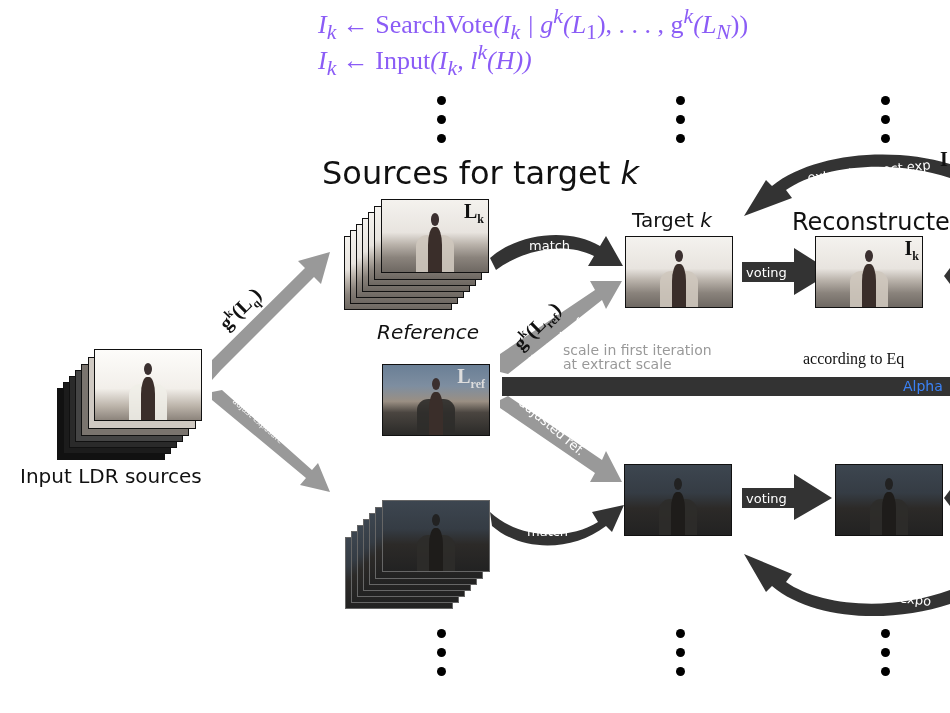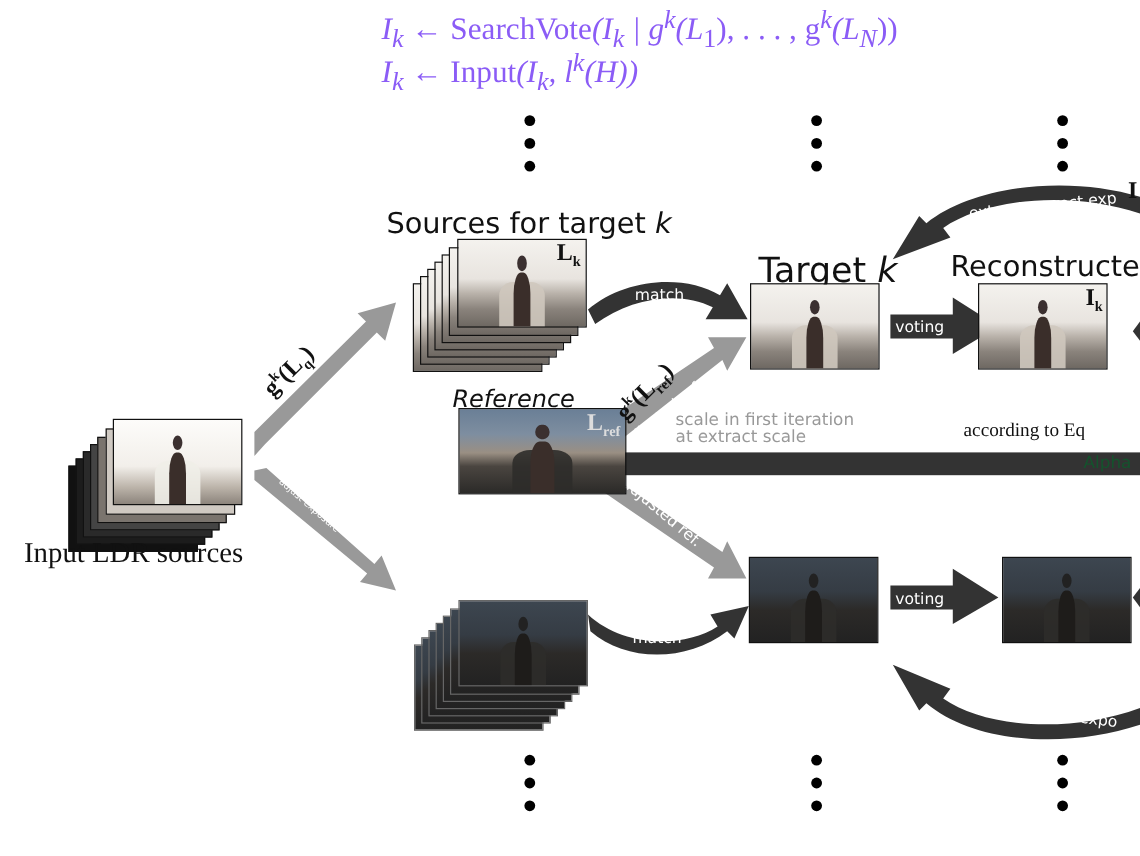--- a/index.html
+++ b/index.html
@@ -110,76 +110,76 @@
   <div class="photo dark" style="left:69px;top:376px;width:106px;height:70px;background:#2a2a2a;"></div>
   <div class="photo dark" style="left:75px;top:370px;width:106px;height:70px;background:#444;"></div>
   <div class="photo bright" style="left:81px;top:364px;width:106px;height:70px;background:#7a746e;"></div>
   <div class="photo bright" style="left:88px;top:357px;width:106px;height:70px;background:#cfc9c2;"></div>
   <div class="photo bright" style="left:94px;top:349px;width:106px;height:70px;background:linear-gradient(180deg,#fdfcfa 0%,#f2efea 55%,#bcb4aa 80%,#8c847c 100%);">
     <div class="coat" style="background:#f0eee8;"></div>
       <div class="person" style="width:14%;left:43%;"></div>
       <div class="head"></div>
   </div>
 </div>
-<div class="lbl" style="left:20px;top:448px;font-size:24px;font-family:Liberation Serif, serif;">Input LDR sources</div>
+<div class="lbl" style="left:20px;top:464px;font-size:20px;">Input LDR sources</div>
 
 <div class="lbl" style="left:214px;top:318px;font-family:'Liberation Serif',serif;font-weight:bold;font-size:20px;transform:rotate(-45deg);transform-origin:left top;">
   <span>g</span><sup style="font-size:12px;">k</sup><span>(L</span><sub style="font-size:12px;">q</sub><span>)</span>
 </div>
 
-<div class="lbl" style="left:322px;top:172px;font-size:24px;"><span>Sources for target </span><i>k</i></div>
+<div class="lbl" style="left:322px;top:154px;font-size:32px;"><span>Sources for target </span><i>k</i></div>
 <div>
   <div class="photo bright" style="left:344px;top:236px;width:106px;height:72px;"></div>
   <div class="photo bright" style="left:350px;top:230px;width:106px;height:72px;"></div>
   <div class="photo bright" style="left:356px;top:224px;width:106px;height:72px;"></div>
   <div class="photo bright" style="left:362px;top:218px;width:106px;height:72px;"></div>
   <div class="photo bright" style="left:368px;top:212px;width:106px;height:72px;"></div>
   <div class="photo bright" style="left:374px;top:206px;width:106px;height:72px;"></div>
   <div class="photo bright" style="left:381px;top:199px;width:106px;height:72px;text-align:right;">
     <div class="coat"></div>
       <div class="person" style="width:14%;left:43%;"></div>
       <div class="head"></div>
     <div class="ovl" style="right:4px;top:0px;font-size:20px;"><span>L</span><sub style="font-size:12px;">k</sub></div>
   </div>
 </div>
 
 <div class="lbl" style="left:377px;top:320px;font-size:20px;font-style:italic;">Reference</div>
-<div class="photo refimg" style="left:382px;top:340px;width:106px;height:70px;padding-left:32px;">
+<div class="photo refimg" style="left:382px;top:364px;width:106px;height:70px;">
   <div class="coat"></div>
     <div class="person" style="width:14%;left:43%;"></div>
     <div class="head"></div>
   <div class="ovl" style="right:4px;top:0px;font-size:20px;color:#ddd;"><span>L</span><sub style="font-size:12px;">ref</sub></div>
 </div>
 
 <div class="lbl" style="left:508px;top:338px;font-family:'Liberation Serif',serif;font-weight:bold;font-size:20px;transform:rotate(-45deg);transform-origin:left top;">
   <span>g</span><sup style="font-size:12px;">k</sup><span>(L</span><sub style="font-size:12px;">ref</sub><span>)</span>
 </div>
 
 <div class="lbl" style="left:563px;top:343px;font-size:14px;color:#999;line-height:14px;">
   <div>scale in first iteration</div>
     <div>at extract scale</div>
 </div>
 <div class="lbl" style="left:803px;top:350px;font-family:'Liberation Serif',serif;font-size:16px;">according to Eq</div>
-<div class="lbl" style="left:903px;top:378px;font-size:14px;color:#14532d;">Alpha</div>
+<div class="lbl" style="left:903px;top:378px;font-size:14px;color:#3b82f6;">Alpha</div>
 
 <div>
   <div class="photo dark" style="left:345px;top:537px;width:106px;height:70px;border-color:#666;"></div>
   <div class="photo dark" style="left:351px;top:531px;width:106px;height:70px;border-color:#666;"></div>
   <div class="photo dark" style="left:357px;top:525px;width:106px;height:70px;border-color:#666;"></div>
   <div class="photo dark" style="left:363px;top:519px;width:106px;height:70px;border-color:#666;"></div>
   <div class="photo dark" style="left:369px;top:513px;width:106px;height:70px;border-color:#666;"></div>
   <div class="photo dark" style="left:375px;top:507px;width:106px;height:70px;border-color:#666;"></div>
   <div class="photo dark" style="left:382px;top:500px;width:106px;height:70px;border-color:#666;">
     <div class="coat"></div>
       <div class="person" style="width:14%;left:43%;background:#1e1c1a;"></div>
       <div class="head" style="background:#222;"></div>
   </div>
 </div>
 
-<div class="lbl" style="left:632px;top:208px;font-size:29px;"><span>Target </span><i>k</i></div>
+<div class="lbl" style="left:632px;top:208px;font-size:20px;"><span>Target </span><i>k</i></div>
 <div class="photo bright" style="left:625px;top:236px;width:106px;height:70px;">
   <div class="coat"></div>
     <div class="person" style="width:14%;left:43%;"></div>
     <div class="head"></div>
 </div>
 <div class="photo dark" style="left:624px;top:464px;width:106px;height:70px;">
   <div class="coat"></div>
     <div class="person" style="width:14%;left:43%;background:#1e1c1a;"></div>
     <div class="head" style="background:#222;"></div>
 </div>

